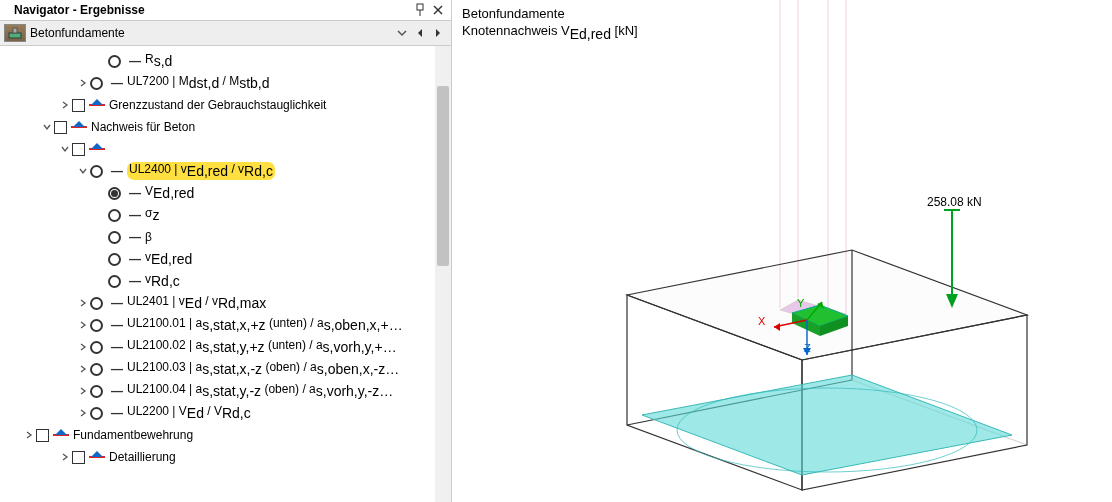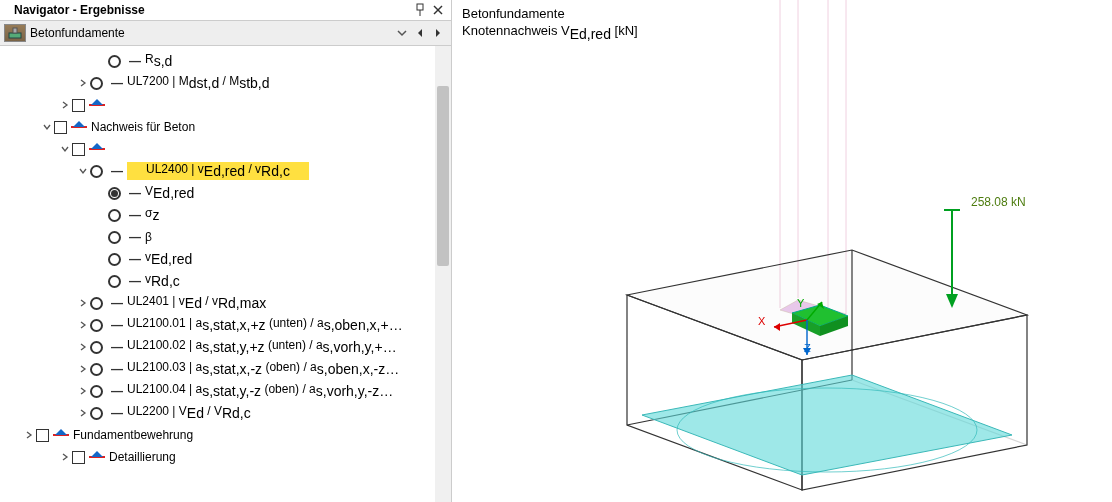--- a/index.html
+++ b/index.html
@@ -129,40 +129,40 @@
     border-left:6px solid transparent; border-right:6px solid transparent; border-bottom:6px solid #1467c7;
   }
   .dash {
     margin: 0 4px;
     color: #333;
     font-weight: bold;
   }
   .label { }
   .hl {
     background: #ffe040;
-    padding: 0 19px;
+    padding: 0 2px;
+    border-radius: 7px;
   }
   .viewport {
     flex: 1;
     position: relative;
     background: #fff;
     padding: 6px 10px;
   }
   .vp-title { font-size: 13px; margin-bottom: 2px; }
   .vp-sub { font-size: 13px; }
   .scene {
     position: absolute;
     left: 0; right: 0; top: 0; bottom: 0;
   }
   .kn-val {
     position: absolute;
     top: 195px; left: 475px;
-    color: #4d7c0f;
+    color: #000000;
     font-size: 12px;
-    margin-left: 44px;
   }
   .axis-x { position:absolute; top:315px; left:306px; color:#d00; font-size:11px; }
   .axis-y { position:absolute; top:297px; left:345px; color:#0a0; font-size:11px; }
   .axis-z { position:absolute; top:342px; left:352px; color:#06c; font-size:11px; }
   sub { font-size: 14px; vertical-align: sub; }
 </style>
 </head>
 <body>
 
 <div class="navigator">
@@ -229,20 +229,21 @@
         </div>
         <div class="row">
           <span class="indent" style="width: 54px;"></span>
           <span class="chev">
             <svg width="8" height="8" viewBox="0 0 8 8">
               <path d="M2 1 L6 4 L2 7" fill="none" stroke="#555" stroke-width="1.3"></path>
             </svg>
           </span>
           <span class="cbox"></span>
           <span class="flag"></span>
+          <span class="label">Grenzzustand der Gebrauchstauglichkeit</span>
         </div>
         <div class="row">
           <span class="indent" style="width: 36px;"></span>
           <span class="chev">
             <svg width="8" height="8" viewBox="0 0 8 8">
               <path d="M1 2 L4 6 L7 2" fill="none" stroke="#555" stroke-width="1.3"></path>
             </svg>
           </span>
           <span class="cbox"></span>
           <span class="flag"></span>

